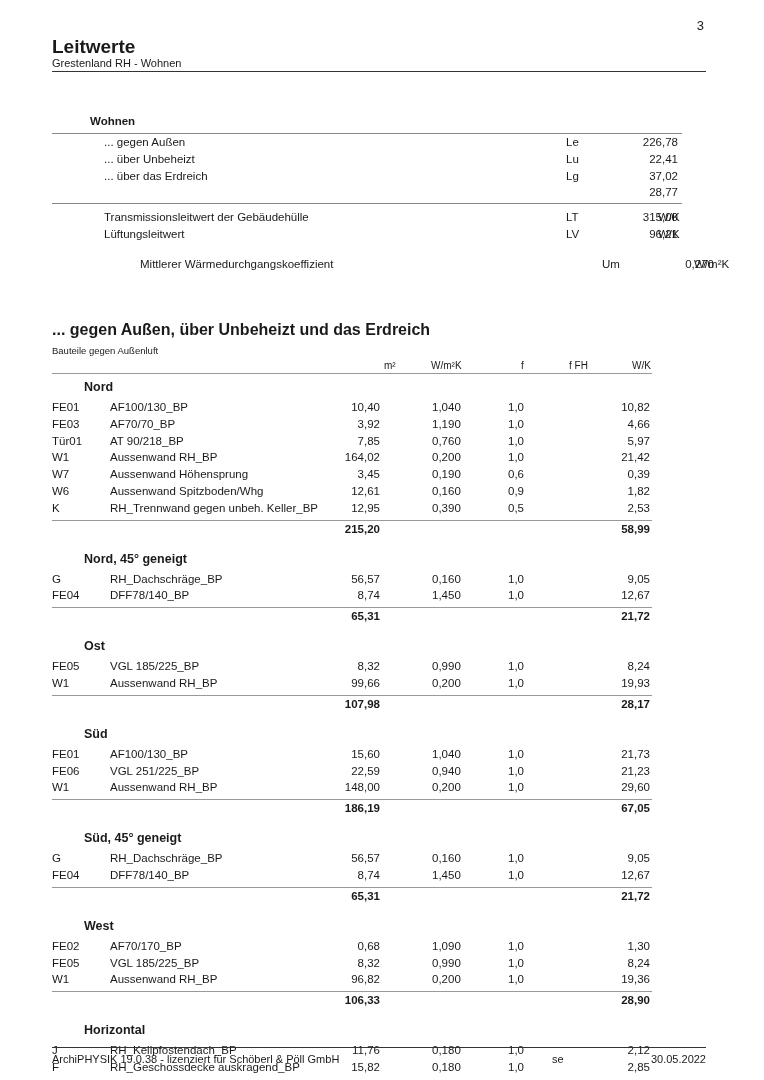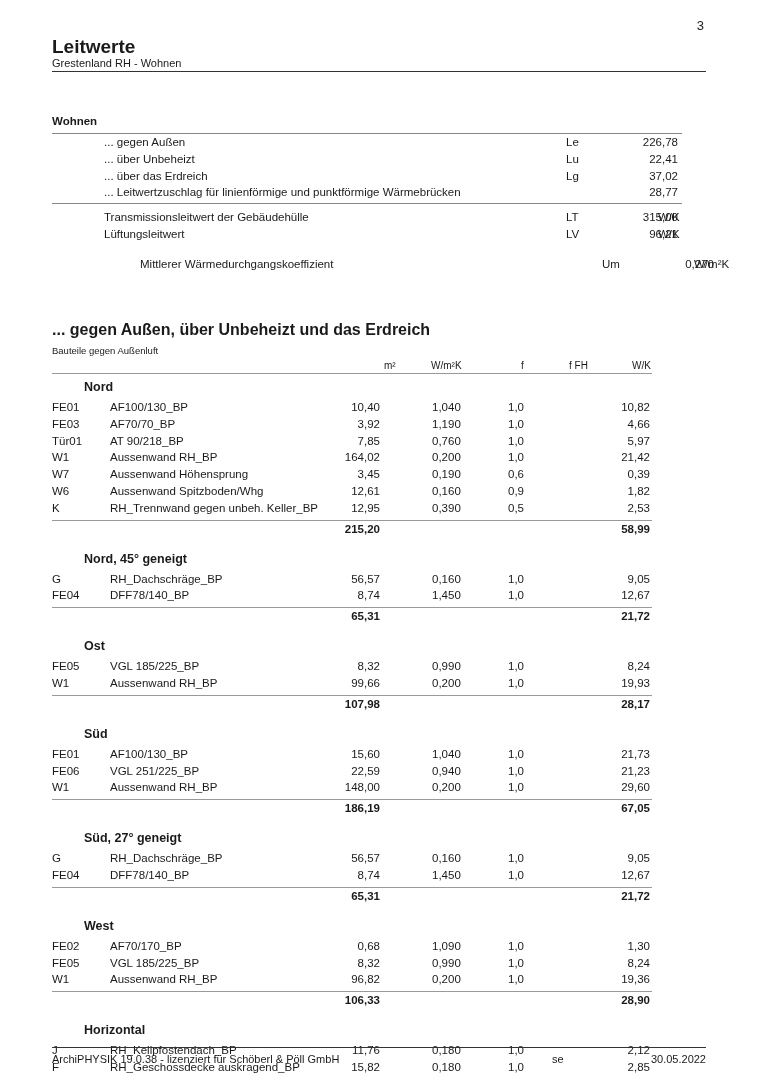--- a/index.html
+++ b/index.html
@@ -6,21 +6,21 @@
   body {
     width: 764px; height: 1080px; position: relative; overflow: hidden;
     font-family: "Liberation Sans", sans-serif; color: #1a1a1a;
   }
   .abs { position: absolute; }
   .page-number { right: 60px; top: 18px; font-size: 13px; }
   .title { left: 52px; top: 36px; font-size: 19px; font-weight: bold; }
   .subtitle { left: 52px; top: 57px; font-size: 11px; }
   .rule-thick { left: 52px; width: 654px; height: 0; border-top: 1.5px solid #333; }
   .rule-thin { height: 0; border-top: 1px solid #888; }
-  .section-label { font-weight: bold; font-size: 11.5px; }
+  .section-label { font-weight: bold; font-size: 11.5px; margin-left: 38px; }
 
   
   .sum-row { position: absolute; left: 0; width: 764px; height: 17px; font-size: 11.5px; }
   .sum-row .label { position: absolute; left: 104px; }
   .sum-row .sym { position: absolute; left: 566px; }
   .sum-row .val { position: absolute; right: 86px; text-align: right; }
   .sum-row .unit { position: absolute; left: 658px; }
 
   .h2 { left: 52px; top: 321px; font-size: 16px; font-weight: bold; }
   .h2sub { left: 52px; top: 345px; font-size: 9.5px; }
@@ -63,21 +63,20 @@
       <span class="label">... über Unbeheizt</span>
       <span class="sym">Lu</span>
       <span class="val">22,41</span>
     </div>
     <div class="sum-row" style="top:170px;">
       <span class="label">... über das Erdreich</span>
       <span class="sym">Lg</span>
       <span class="val">37,02</span>
     </div>
     <div class="sum-row" style="top:186px;">
-      <span class="label">... Leitwertzuschlag für linienförmige und punktförmige Wärmebrücken</span>
       <span class="sym"></span>
       <span class="val">28,77</span>
     </div>
   </div>
 <div class="abs rule-thin" style="left:52px; width:630px; top:203px;"></div>
 <div id="summary-results">
     <div class="sum-row" style="top:211px;">
       <span class="label">Transmissionsleitwert der Gebäudehülle</span>
       <span class="sym">LT</span>
       <span class="val">315,00</span>
@@ -237,21 +236,21 @@
       <span class="area">148,00</span>
       <span class="u">0,200</span>
       <span class="f">1,0</span>
       <span class="wk">29,60</span>
     </div>
     <div class="total-rule" style="top:799.1999999999997px;"></div>
     <div class="trow" style="top:802.1999999999997px;">
       <span class="area">186,19</span>
       <span class="wk">67,05</span>
     </div>
-    <div class="group-title" style="top:831.1999999999997px;">Süd, 27° geneigt</div>
+    <div class="group-title" style="top:831.1999999999997px;">Süd, 45° geneigt</div>
     <div class="crow" style="top:852.1999999999997px;">
       <span class="code">G</span>
       <span class="name">RH_Dachschräge_BP</span>
       <span class="area">56,57</span>
       <span class="u">0,160</span>
       <span class="f">1,0</span>
       <span class="wk">9,05</span>
     </div>
     <div class="crow" style="top:868.9999999999997px;">
       <span class="code">FE04</span>

